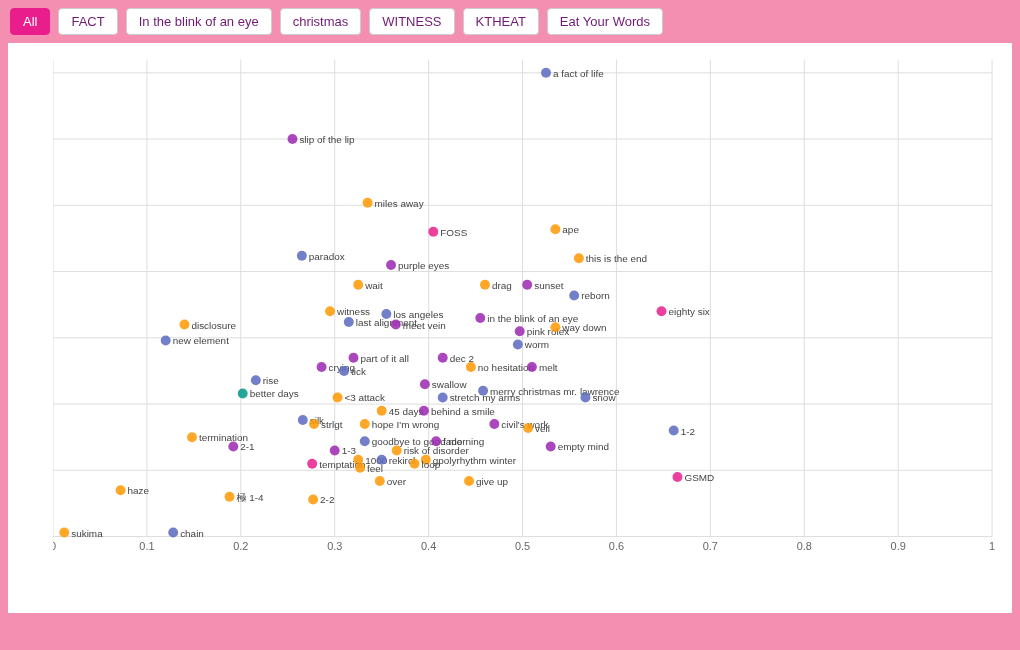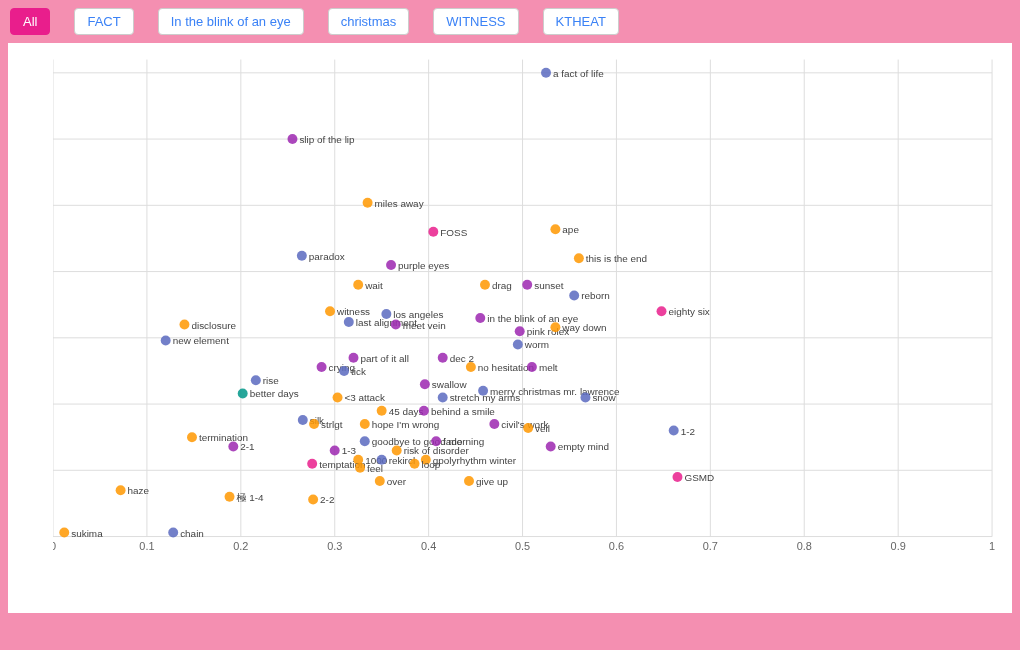--- a/index.html
+++ b/index.html
@@ -6,32 +6,32 @@
     body {
       background: #f48fb1;
       font-family: Arial, sans-serif;
       width: 1020px;
       height: 650px;
       overflow: hidden;
     }
     #header {
       display: flex;
       align-items: center;
-      gap: 24px;
+      gap: 8px;
       padding: 8px 10px;
       background: #f48fb1;
     }
     .tab-btn {
       padding: 5px 12px;
       border: 1.5px solid #ccc;
       border-radius: 4px;
       background: white;
       cursor: pointer;
       font-size: 13px;
-      color: #3b82f6;
+      color: #701a75;
     }
     .tab-btn.active {
       background: #e91e8c;
       color: white;
       border-color: #e91e8c;
     }
     #chart-area {
       background: white;
       margin: 0 8px 8px 8px;
       position: relative;
@@ -69,20 +69,21 @@
 </head>
 <body>
 
 <div id="header">
     <button class="tab-btn active">All</button>
     <button class="tab-btn">FACT</button>
     <button class="tab-btn">In the blink of an eye</button>
     <button class="tab-btn">christmas</button>
     <button class="tab-btn">WITNESS</button>
     <button class="tab-btn">KTHEAT</button>
+    <button class="tab-btn">Eat Your Words</button>
   </div>
 
 <div id="chart-area">
   <span class="axis-label-y"></span>
   <div id="chart-inner">
     <svg id="scatter" viewBox="0 0 955 510">
         <line x1="0" x2="945" y1="485" y2="485" stroke="#ddd" stroke-width="1"></line>
         <text x="-5" y="489" text-anchor="end" font-size="11" fill="#666">0</text>
         <line x1="0" x2="945" y1="418.3333333333333" y2="418.3333333333333" stroke="#ddd" stroke-width="1"></line>
         <text x="-5" y="422.3333333333333" text-anchor="end" font-size="11" fill="#666">5</text>

